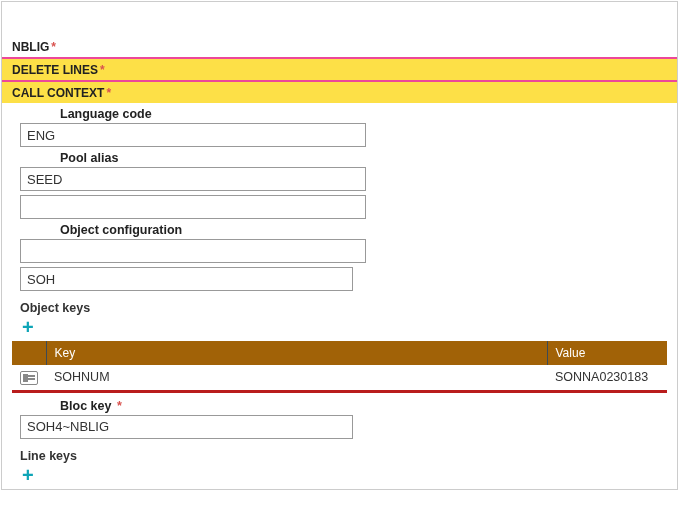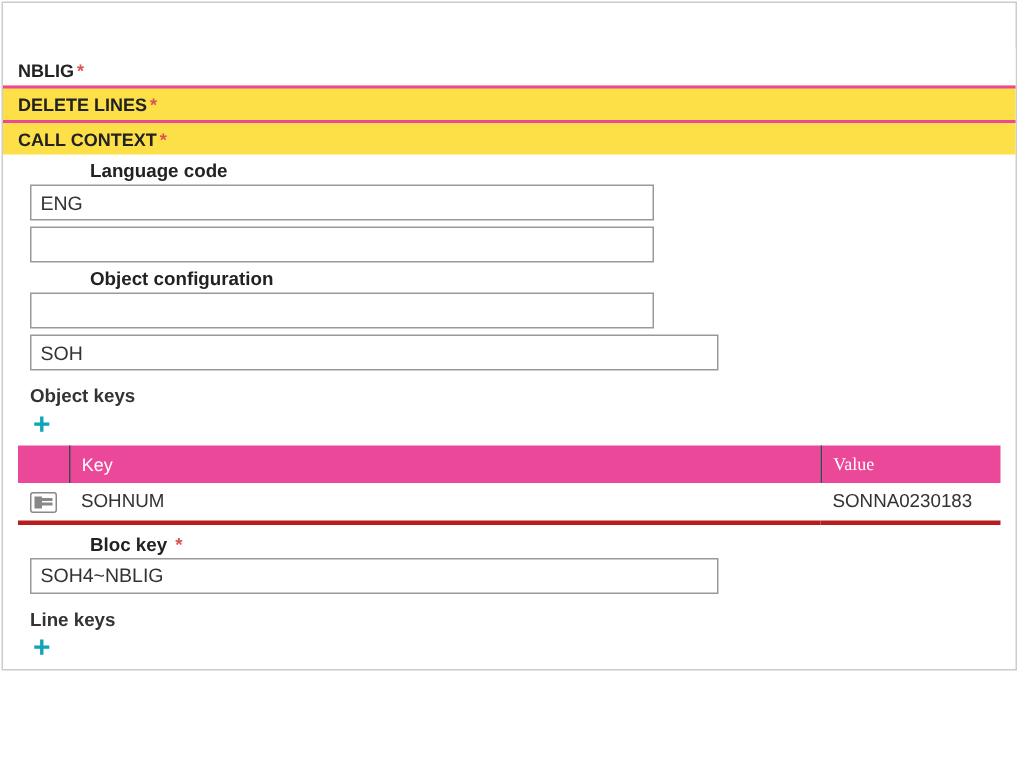--- a/index.html
+++ b/index.html
@@ -44,59 +44,59 @@
   .fld { margin-bottom: 4px; }
   .fld label {
     display: block;
     font-weight: 700;
     font-size: 12.5px;
     color: #222;
     margin-bottom: 2px;
     margin-left: 40px;
   }
   .fld input[type=text] {
-    width: 416px;
+    width: 346px;
     height: 24px;
     border: 1px solid #999;
     padding: 2px 6px;
     font-size: 13px;
     font-family: inherit;
     color: #333;
   }
-  .fld input.wide { width: 459px; }
+  .fld input.wide { width: 333px; }
   .subhdr {
     font-weight: 700;
     font-size: 12.5px;
     padding: 4px 0 2px 18px;
   }
   .plus {
     color: #0ea5b7;
     font-size: 20px;
     font-weight: 700;
     line-height: 1;
     padding: 0 0 4px 20px;
     cursor: pointer;
     user-select: none;
   }
   table.grid {
     width: calc(100% - 20px);
     margin: 0 10px 6px 10px;
     border-collapse: collapse;
   }
   table.grid thead th {
-    background: #ec4899;
+    background: #a16207;
     color: #fff;
     font-weight: 400;
     text-align: left;
     font-size: 12px;
     padding: 5px 8px;
     border-right: 1px solid #3c4a56;
   }
   table.grid thead th:first-child { width: 28px; border-right: 1px solid #3c4a56; }
-  table.grid thead th:last-child { border-right: none; font-family: Liberation Serif, serif; }
+  table.grid thead th:last-child { border-right: none; }
   table.grid tbody td {
     padding: 5px 8px;
     font-size: 12.5px;
     border-bottom: 3px solid #b91c1c;
     color: #333;
   }
   .row-icon {
     display: inline-block;
     width: 18px; height: 14px;
     border: 1px solid #888;
@@ -135,20 +135,24 @@
     <div class="section-hdr">
       <span>CALL CONTEXT</span><span class="req">*</span>
     </div>
 
     <div class="fields">
       <div class="fld">
         <label>Language code</label>
         <input type="text" value="ENG" style="">
       </div>
       <div class="fld">
+        <label>Pool alias</label>
+        <input type="text" value="SEED" style="">
+      </div>
+      <div class="fld">
         <input type="text" value="" style="">
       </div>
       <div class="fld">
         <label>Object configuration</label>
         <input type="text" value="" style="">
       </div>
       <div class="fld">
         <input type="text" class="wide" value="SOH" style="">
       </div>
     </div>

